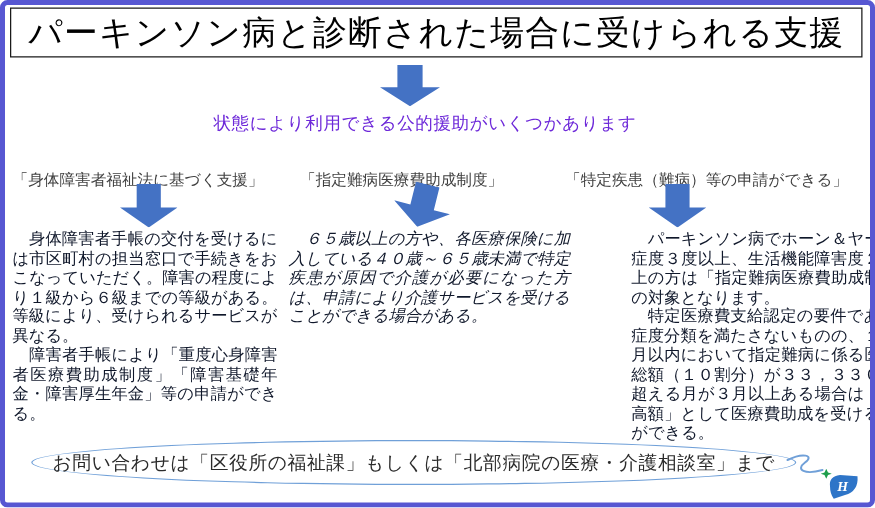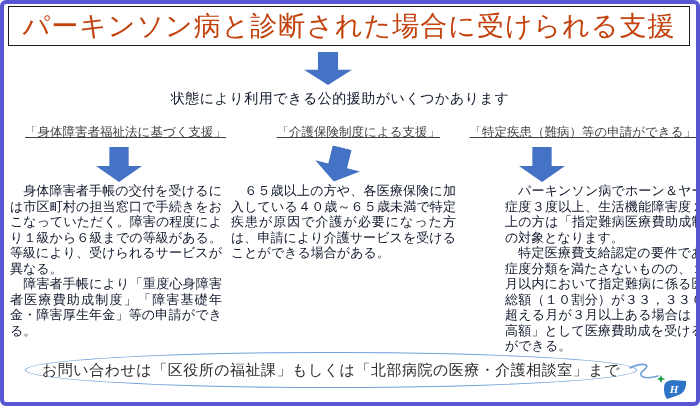--- a/index.html
+++ b/index.html
@@ -18,51 +18,51 @@
     pointer-events:none;
     z-index:50;
   }
   .title-box{
     position:absolute;left:8px;top:6px;width:682px;height:40px;
     border:1px solid #1a1a1a;
     box-sizing:border-box;
     display:flex;align-items:center;justify-content:center;
   }
   .title-box .title{
-    font-size:27px;color:#c2410c;letter-spacing:1px;white-space:nowrap;
+    font-size:27px;color:#000000;letter-spacing:1px;white-space:nowrap;
   }
   .caption{
     position:absolute;left:0;top:90px;width:680px;text-align:center;
-    font-size:14px;color:#0f172a;letter-spacing:0.5px;
+    font-size:14px;color:#6d28d9;letter-spacing:0.5px;
   }
   .arrow{
     position:absolute;
     background:#4472c4;
     clip-path:polygon(50% 100%,100% 54%,71% 54%,71% 0,29% 0,29% 54%,0 54%);
   }
   .arrow.main{left:304px;top:52px;width:48px;height:33px;}
   .arrow.col-left{left:96px;top:147px;width:46px;height:35px;}
   .arrow.col-mid{left:315px;top:147px;width:46px;height:35px;transform:rotate(14deg);}
   .arrow.col-right{left:519px;top:147px;width:46px;height:35px;}
   .col-heading{
-    position:absolute;top:124px;
-    font-size:12.5px;color:#3f3f3f;text-align:right;white-space:nowrap;text-decoration:underline;
+    position:absolute;top:136px;
+    font-size:12.5px;color:#3f3f3f;text-align:left;white-space:nowrap;
   }
   .col-heading.h1{left:10px;width:216px;}
   .col-heading.h2{left:240px;width:200px;}
   .col-heading.h3{left:452px;width:244px;}
   .col-body{
     position:absolute;top:183px;
     font-size:13px;line-height:15.5px;color:#0f172a;
     white-space:pre-wrap;
     text-align:justify;
     word-break:break-all;
   }
   .col-body.b1{left:10px;width:212px;}
-  .col-body.b2{left:231px;width:225px;}
+  .col-body.b2{left:231px;width:225px;font-style:italic;}
   .col-body.b3{left:461px;width:226px;margin-left:44px;}
   .contact-ellipse{
     position:absolute;left:25px;top:352px;width:612px;height:36px;
     border:1.5px solid #70a0d8;
     border-radius:50%;
     box-sizing:border-box;
     display:flex;align-items:center;justify-content:center;
     background:#fff;
   }
   .contact-ellipse .contact-text{
@@ -82,21 +82,21 @@
 
 <div class="title-box">
   <span class="title">パーキンソン病と診断された場合に受けられる支援</span>
 </div>
 
 <div class="arrow main"></div>
 
 <div class="caption">状態により利用できる公的援助がいくつかあります</div>
 
 <div class="col-heading h1">「身体障害者福祉法に基づく支援」</div>
-<div class="col-heading h2">「介護保険制度による支援」</div>
+<div class="col-heading h2">「指定難病医療費助成制度」</div>
 <div class="col-heading h3">「特定疾患（難病）等の申請ができる」</div>
 
 <div class="arrow col-left"></div>
 <div class="arrow col-mid"></div>
 <div class="arrow col-right"></div>
 
 <div class="col-body b1">　身体障害者手帳の交付を受けるには市区町村の担当窓口で手続きをおこなっていただく。障害の程度により１級から６級までの等級がある。等級により、受けられるサービスが異なる。
 　障害者手帳により「重度心身障害者医療費助成制度」「障害基礎年金・障害厚生年金」等の申請ができる。</div>
 <div class="col-body b2">　６５歳以上の方や、各医療保険に加入している４０歳～６５歳未満で特定疾患が原因で介護が必要になった方は、申請により介護サービスを受けることができる場合がある。</div>
 <div class="col-body b3">　パーキンソン病でホーン＆ヤール重症度３度以上、生活機能障害度２度以上の方は「指定難病医療費助成制度」の対象となります。

